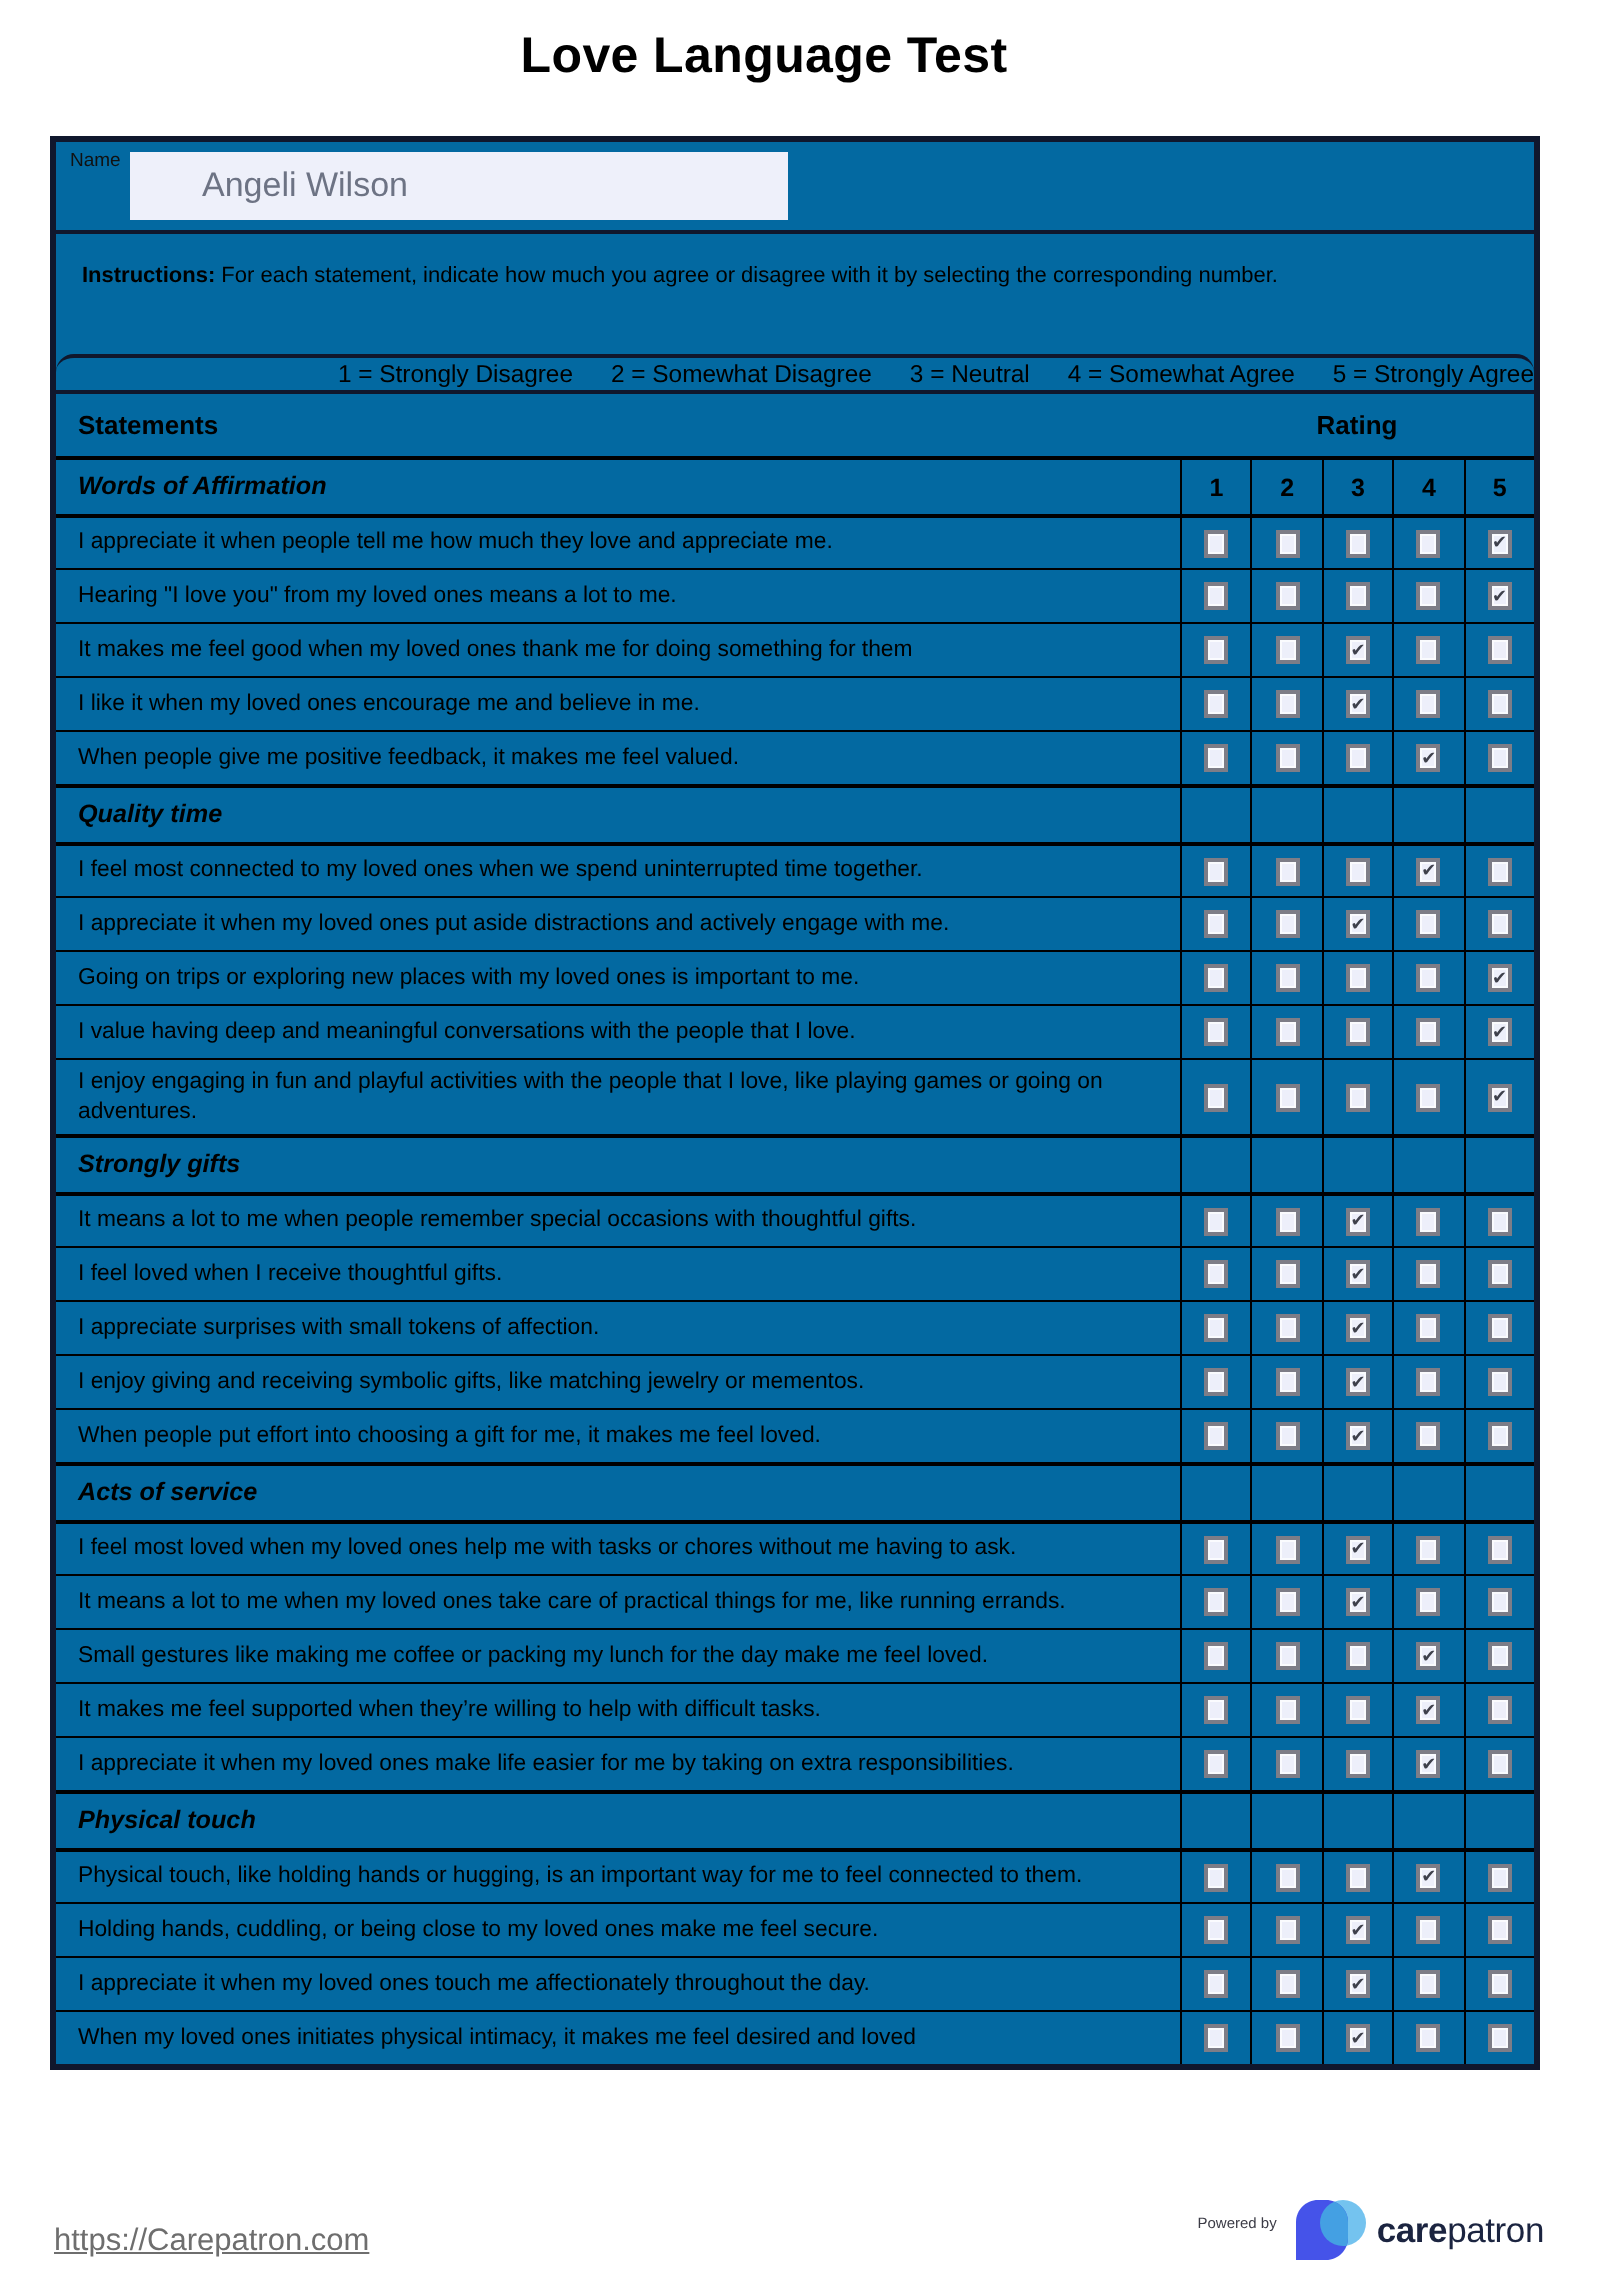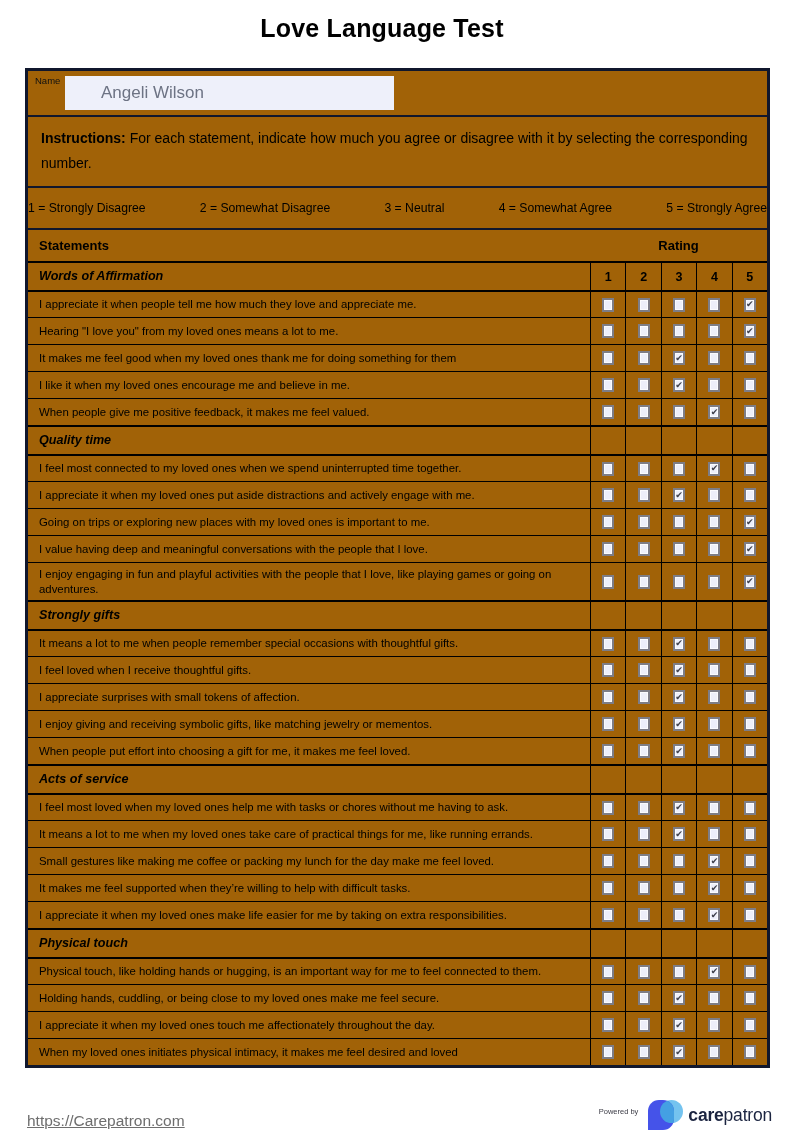--- a/index.html
+++ b/index.html
@@ -15,40 +15,40 @@
   }
   *{box-sizing:border-box;margin:0;padding:0;}
   html,body{width:812px;height:1144px;background:#ffffff;
     font-family:"Liberation Sans", sans-serif;color:#000;}
   body{position:relative;overflow:hidden;}
 
   .page-title{position:absolute;top:14px;left:0;width:764px;text-align:center;
     font-size:25px;font-weight:bold;letter-spacing:.2px;}
 
   .doc-table{position:absolute;left:25px;top:68px;width:745px;
-    border:3px solid var(--dark);background:#a16207;}
+    border:3px solid var(--dark);background:#0369a1;}
 
   
   .name-date-row{display:grid;grid-template-columns:372px 1fr;height:44px;}
   .field-cell{position:relative;padding:5px 6px 5px 6px;}
   .field-cell.date{border-left:2.5px solid var(--dark);}
   .field-label{position:absolute;top:4px;left:7px;font-size:9.5px;color:#111;}
   .field-input{position:absolute;top:5px;bottom:5px;right:6px;background:var(--input-bg);
     display:flex;align-items:center;padding-left:8px;font-size:17px;color:var(--input-text);}
   .field-cell.name .field-input{left:37px;padding-left:36px;}
   .field-cell.date .field-input{left:36px;}
 
   
   .instructions-row{border-top:2.5px solid var(--dark);min-height:62px;
-    padding:9px 16px 10px 13px;font-size:14px;line-height:25px;}
+    padding:9px 16px 10px 13px;font-size:11px;line-height:25px;}
   .instructions-row b{font-weight:bold;}
 
   
-  .legend-row{border-top:2px solid var(--dark);height:42px;display:flex;
-    align-items:center;justify-content:space-between;gap:19px;font-size:12.2px;white-space:nowrap;}
+  .legend-row{border-top:2px solid var(--dark);height:18px;display:flex;
+    align-items:center;justify-content:flex-end;gap:19px;font-size:12.2px;white-space:nowrap;border-radius:14px;}
 
   
   .table-head-row{border-top:2.5px solid var(--dark);height:33px;
     display:grid;grid-template-columns:1fr 177px;align-items:center;}
   .table-head-row .statements-h{padding-left:11px;font-weight:bold;font-size:13px;}
   .table-head-row .rating-h{text-align:center;font-weight:bold;font-size:13px;}
 
   
   .row{display:grid;grid-template-columns:1fr 35.4px 35.4px 35.4px 35.4px 35.4px;}
   .section-row{border-top:2.5px solid var(--line);min-height:29px;}

